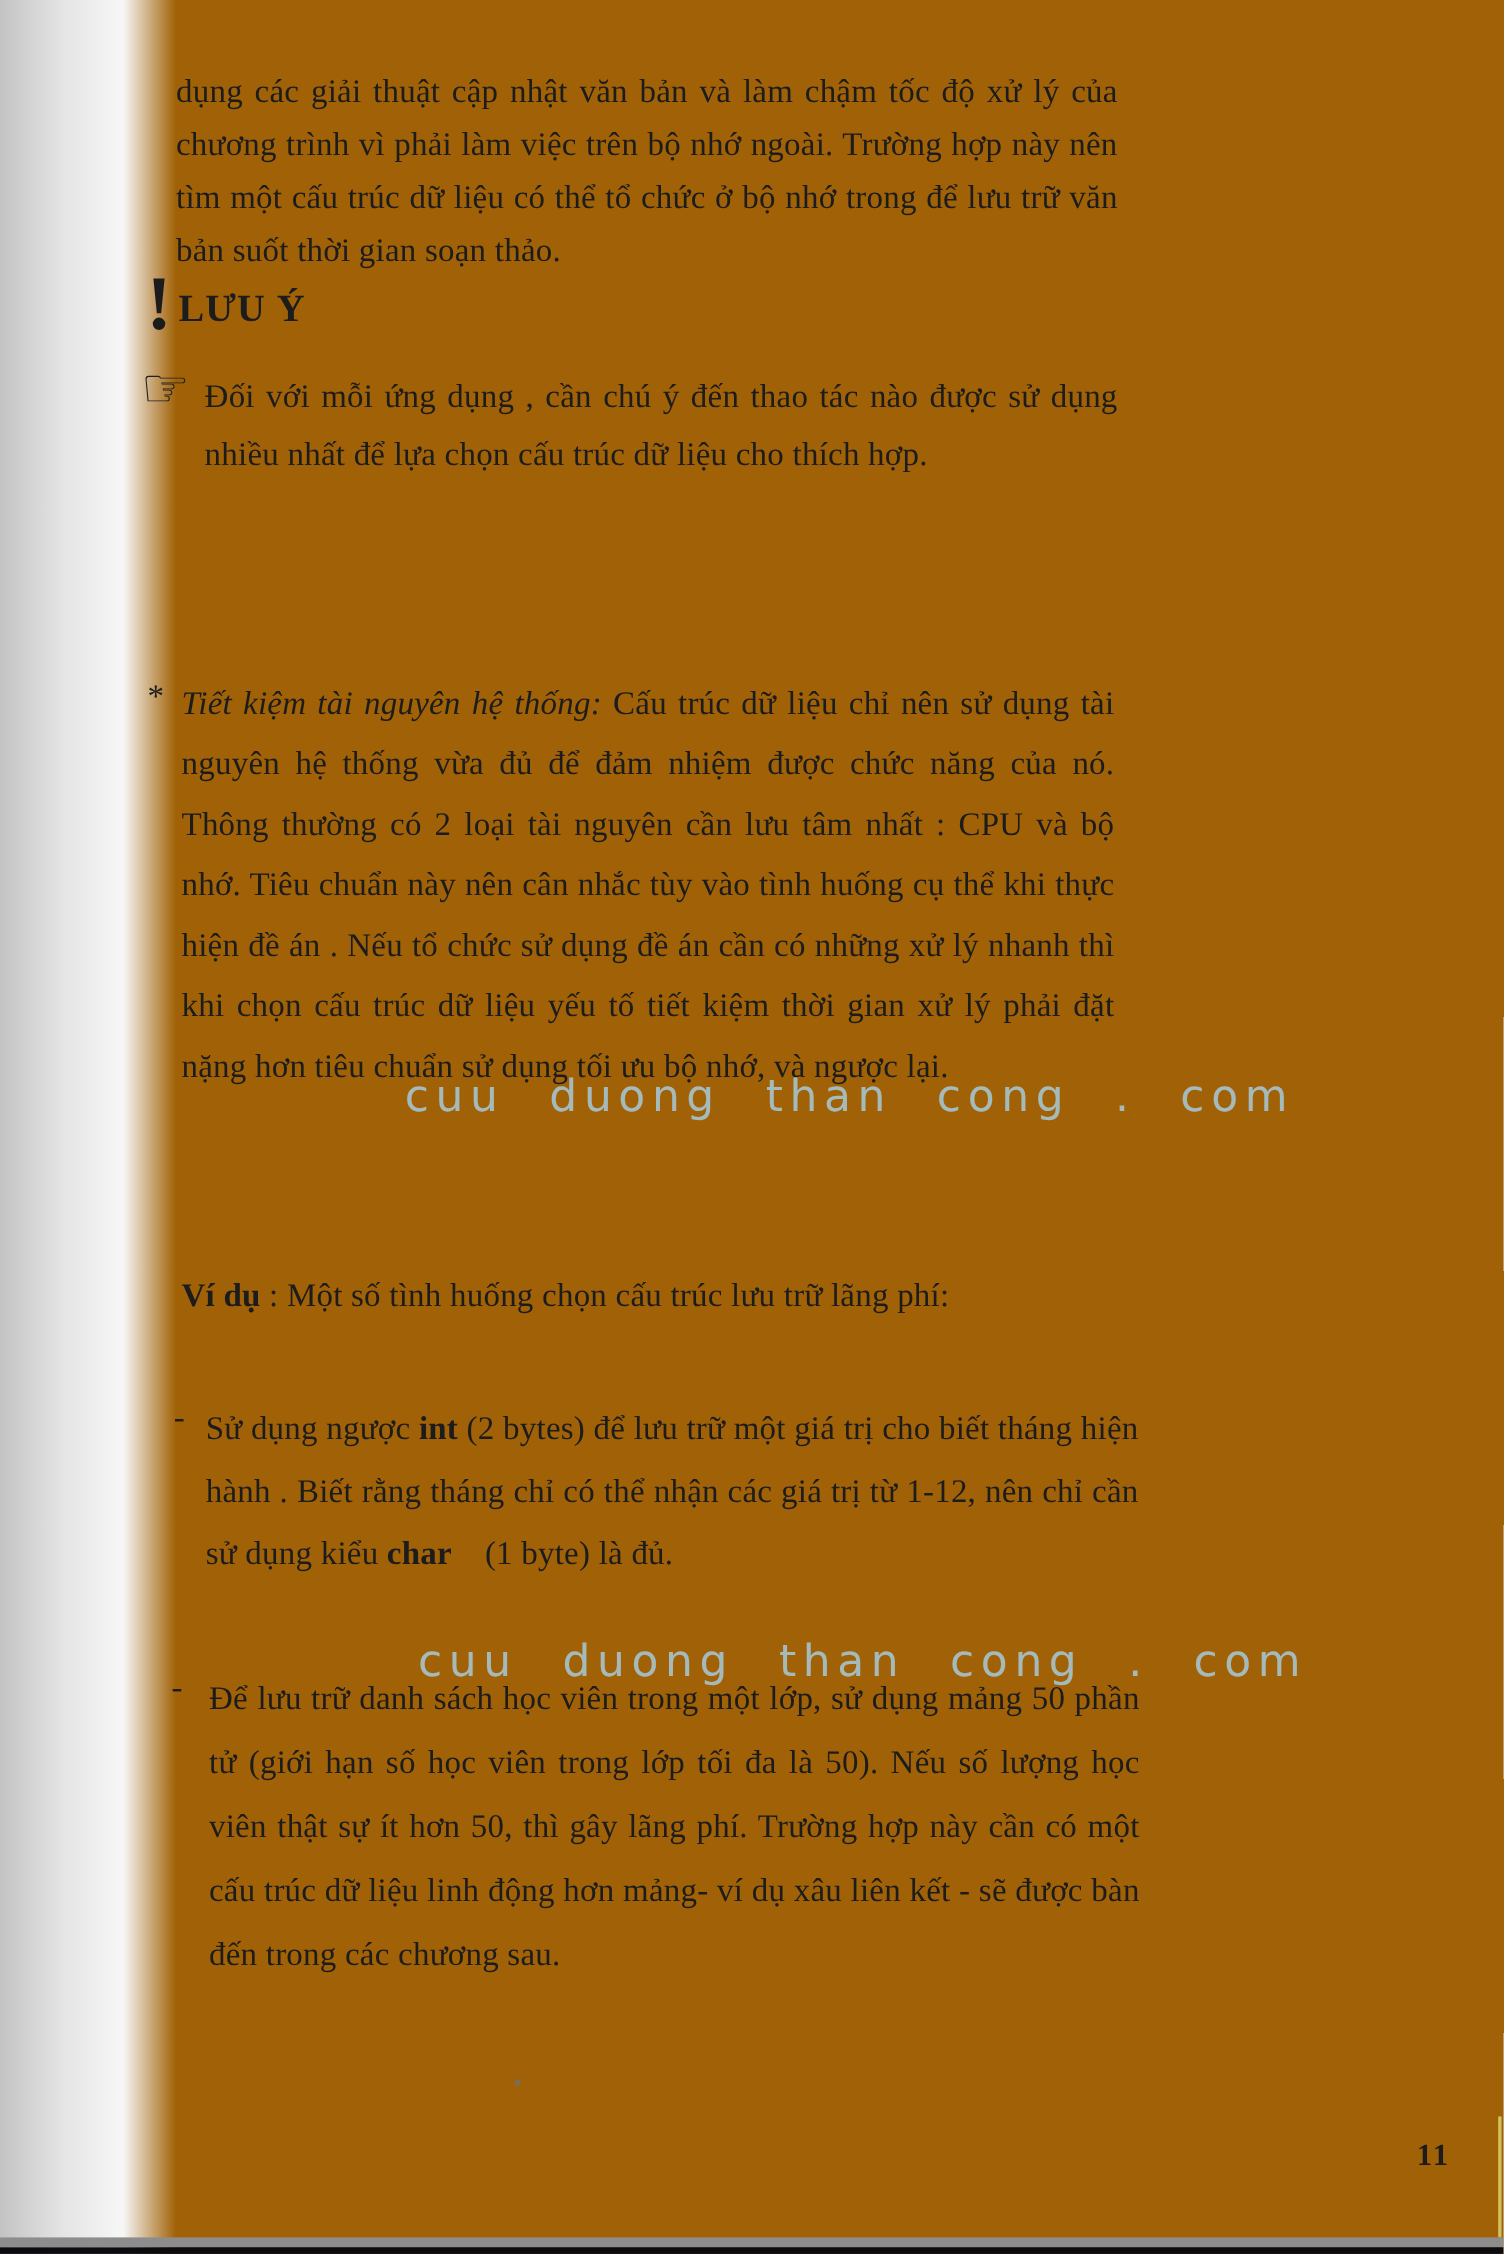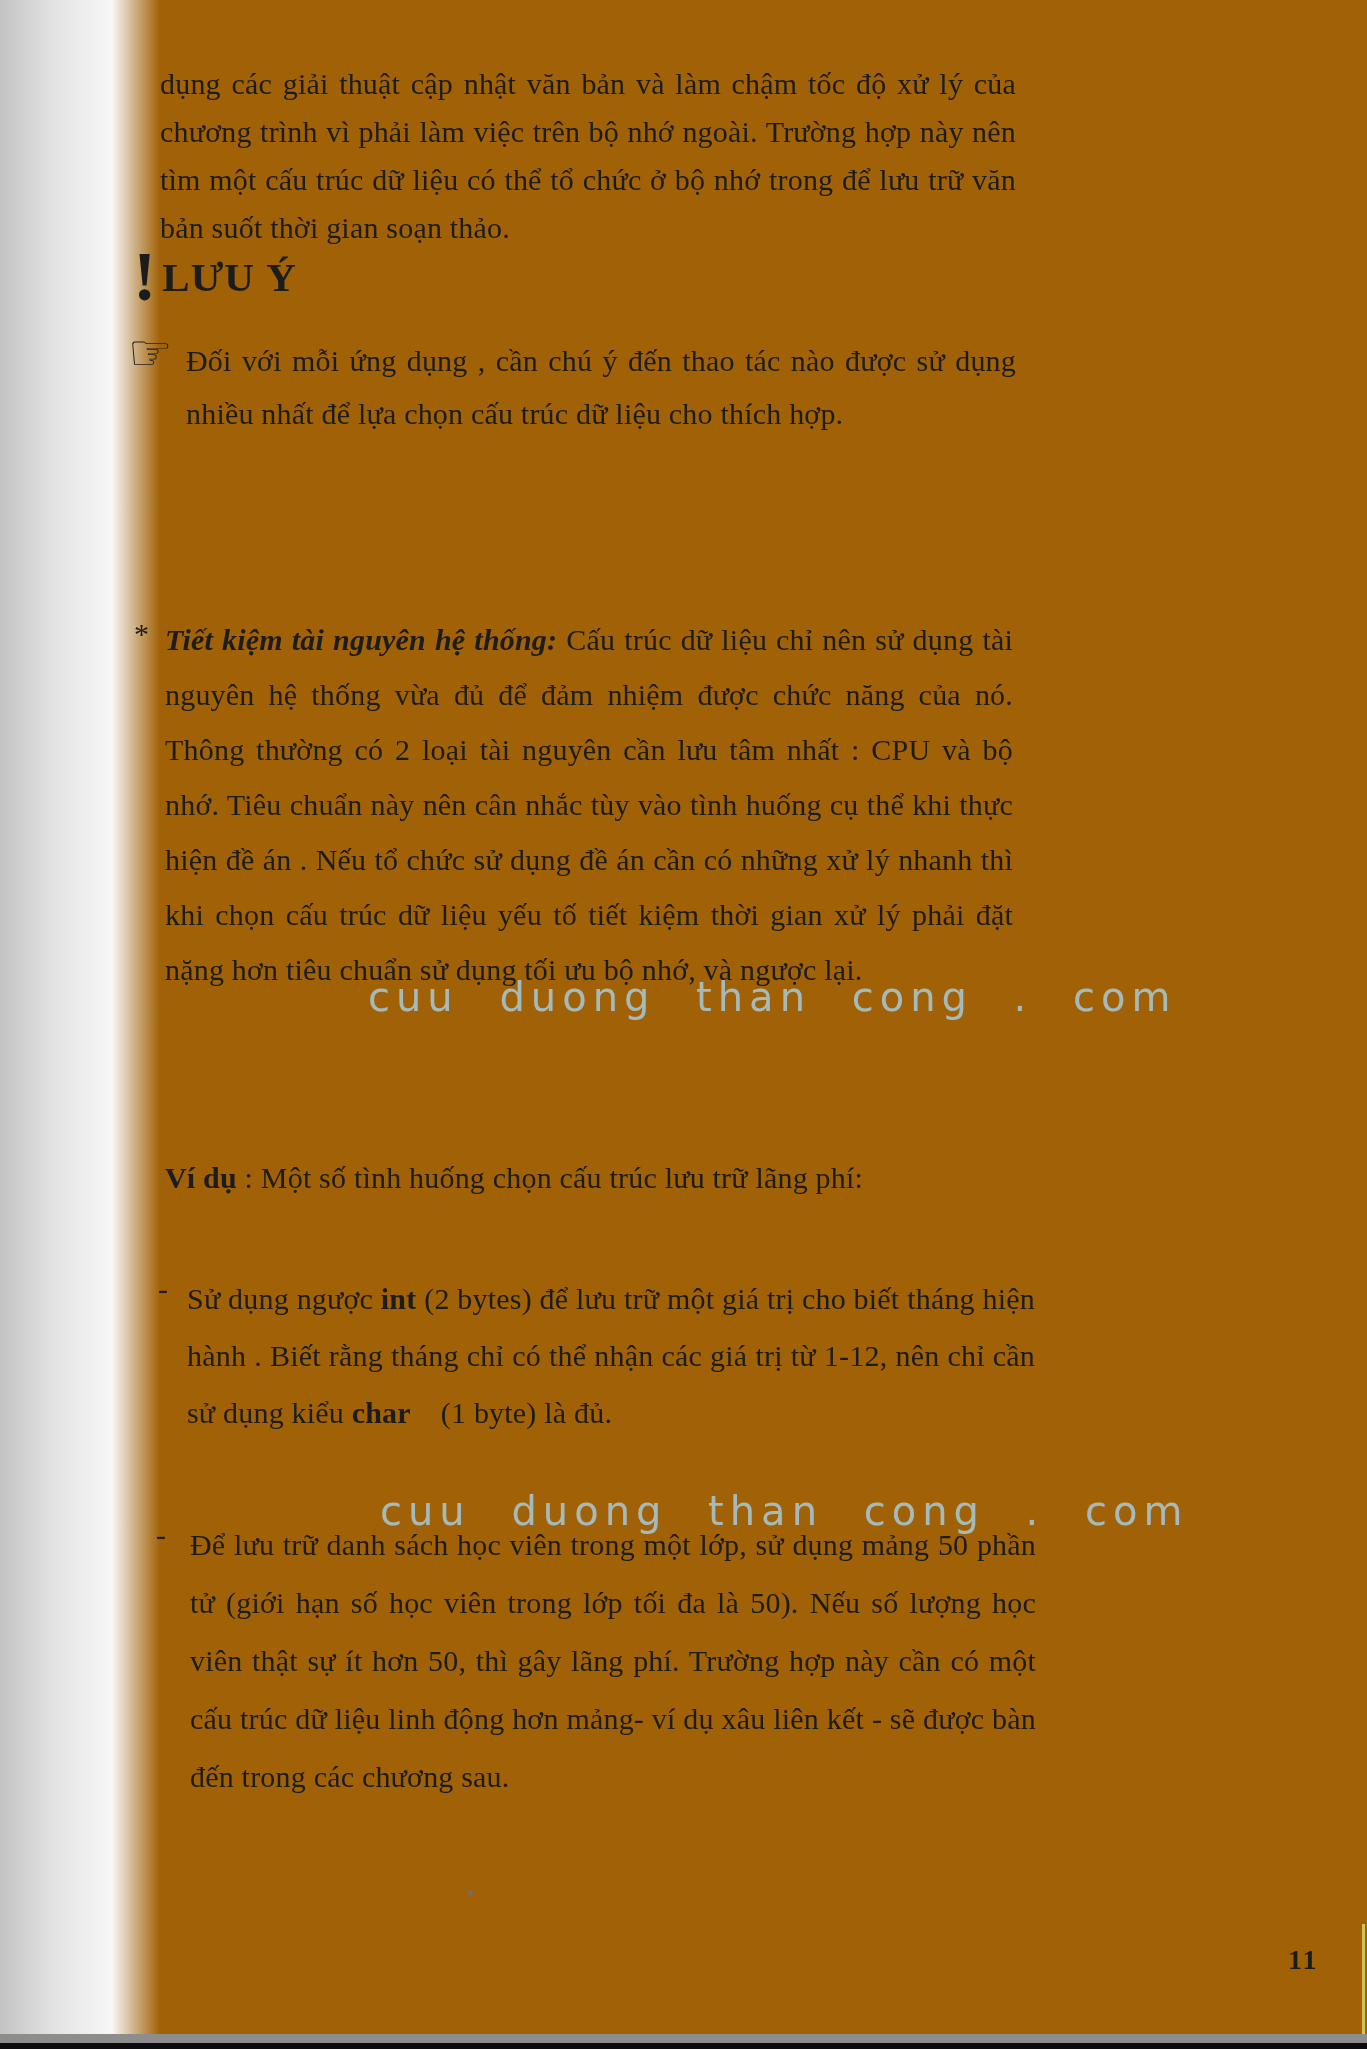--- a/index.html
+++ b/index.html
@@ -18,27 +18,27 @@
   }
   .txt {
     position:absolute;
     font-size:30px;
     text-align:justify;
     letter-spacing:0.2px;
   }
   .p1 { left:160px; top:60px;  width:856px; line-height:48px; }
   .note-head { position:absolute; left:133px; top:244px; display:flex; align-items:flex-end; }
   .excl { font-size:70px; line-height:0.95; font-weight:bold; }
-  .note-head-label { font-size:41px; font-weight:bold; letter-spacing:1px; margin:0 0 10px 6px; }
+  .note-head-label { font-size:35px; font-weight:bold; letter-spacing:1px; margin:0 0 10px 6px; }
   .hand { position:absolute; left:128px; top:328px; font-size:50px; line-height:1;
           font-family:"DejaVu Sans",sans-serif; color:#222; }
   .note-body { left:186px; top:334px; width:830px; line-height:53px; }
   .star { position:absolute; left:134px; top:617px; font-size:30px; }
   .criterion { left:165px; top:612px; width:848px; line-height:55px; }
-  .it { font-style:italic;font-weight:bold; }
+  .it { font-style:italic; }
   .example { left:165px; top:1150px; width:848px; line-height:55px; }
   .b { font-weight:bold; }
   .dash { position:absolute; font-size:30px; }
   .dash1 { left:158px; top:1272px; }
   .dash2 { left:156px; top:1518px; }
   .item1 { left:187px; top:1270px; width:848px; line-height:57px; }
   .item2 { left:190px; top:1516px; width:846px; line-height:58px; }
   .gap-left { margin-left:30px; }
   .watermark {
     position:absolute;

